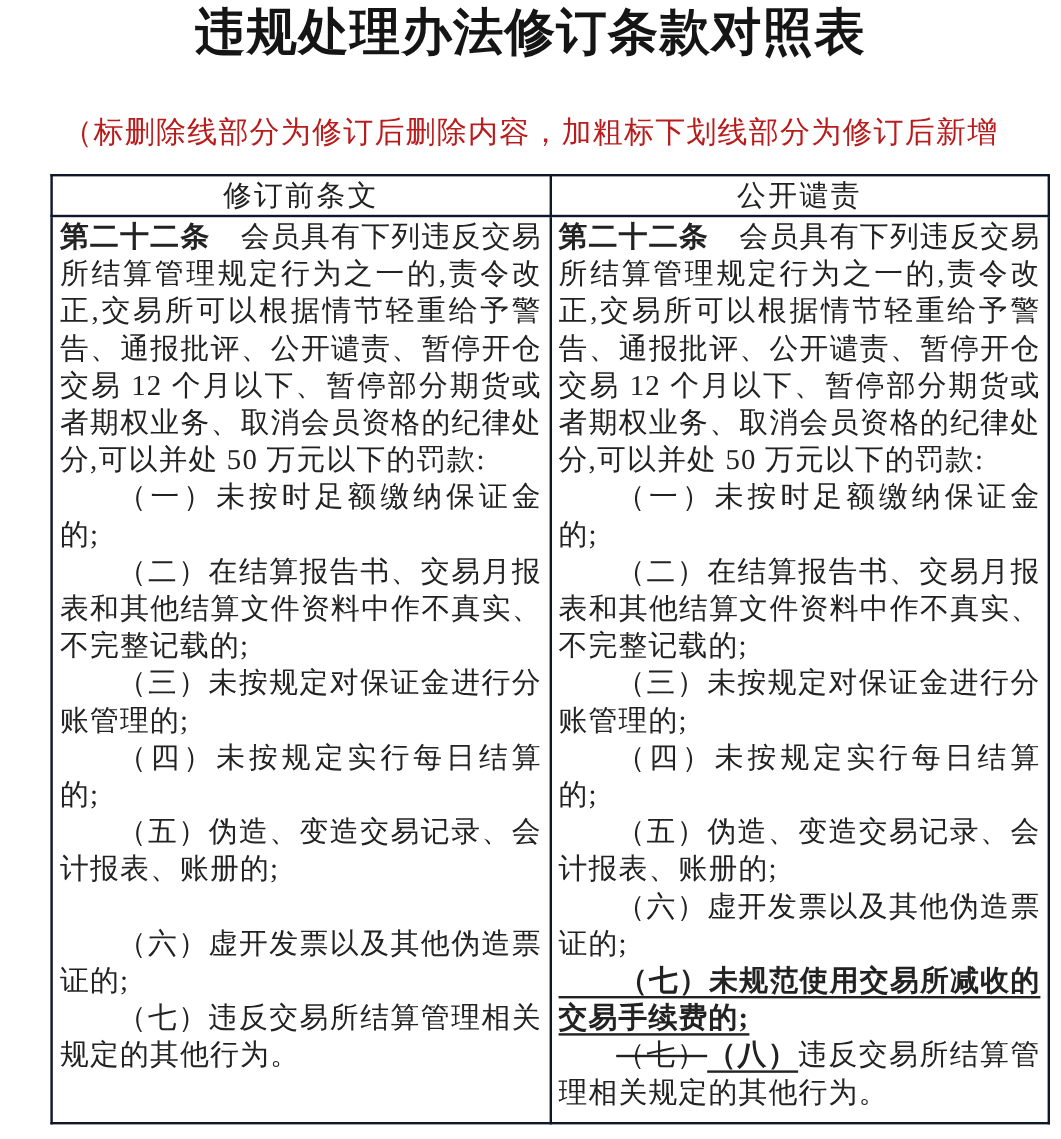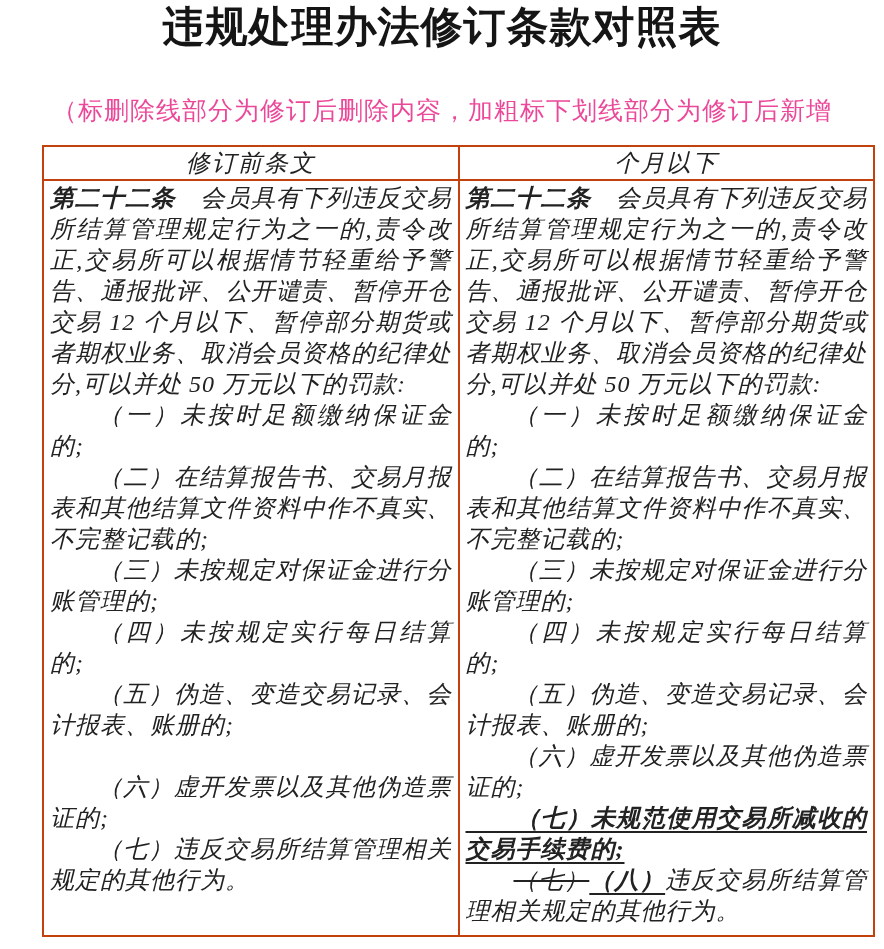--- a/index.html
+++ b/index.html
@@ -25,41 +25,40 @@
     font-size: 42px;
     line-height: 54px;
     letter-spacing: 1px;
     color: #151515;
   }
   .doc-subtitle {
     margin-top: 28px;
     font-family: "Liberation Serif", "DejaVu Serif", serif;
     font-size: 25px;
     letter-spacing: 1px;
-    color: #ec4899;
+    color: #b91c1c;
     text-align: center;
   }
   .sub-line {
     line-height: 57px;
     white-space: nowrap;
   }
   table.compare {
     border-collapse: collapse;
     table-layout: fixed;
     width: 833px;
     margin-left: 42px;
     margin-top: 6px;
     font-family: "Liberation Serif", "DejaVu Serif", serif;
     color: #222222;
   }
   table.compare th,
   table.compare td {
-    border: 2px solid #c2410c;
+    border: 2px solid #0f172a;
     box-sizing: border-box;
-    font-style: italic;
   }
   table.compare th {
     width: 50%;
     font-weight: normal;
     font-size: 24px;
     letter-spacing: 2px;
     height: 34px;
     padding: 0;
     text-align: center;
     vertical-align: middle;
@@ -108,21 +107,21 @@
   <h1 class="doc-title">违规处理办法修订条款对照表</h1>
 
   <div class="doc-subtitle">
     <div class="sub-line">（标删除线部分为修订后删除内容，加粗标下划线部分为修订后新增</div>
   </div>
 
   <table class="compare">
     <thead>
       <tr>
         <th>修订前条文</th>
-        <th>个月以下</th>
+        <th>公开谴责</th>
       </tr>
     </thead>
     <tbody>
       <tr>
         <td id="cell-before">
             <p class="para intro"><span class="seg-bold">第二十二条</span><span class="seg-normal">　会员具有下列违反交易所结算管理规定行为之一的,责令改正,交易所可以根据情节轻重给予警告、通报批评、公开谴责、暂停开仓交易 12 个月以下、暂停部分期货或者期权业务、取消会员资格的纪律处分,可以并处 50 万元以下的罚款:</span></p>
             <p class="para item"><span class="seg-normal">（一）未按时足额缴纳保证金的;</span></p>
             <p class="para item"><span class="seg-normal">（二）在结算报告书、交易月报表和其他结算文件资料中作不真实、不完整记载的;</span></p>
             <p class="para item"><span class="seg-normal">（三）未按规定对保证金进行分账管理的;</span></p>
             <p class="para item"><span class="seg-normal">（四）未按规定实行每日结算的;</span></p>

